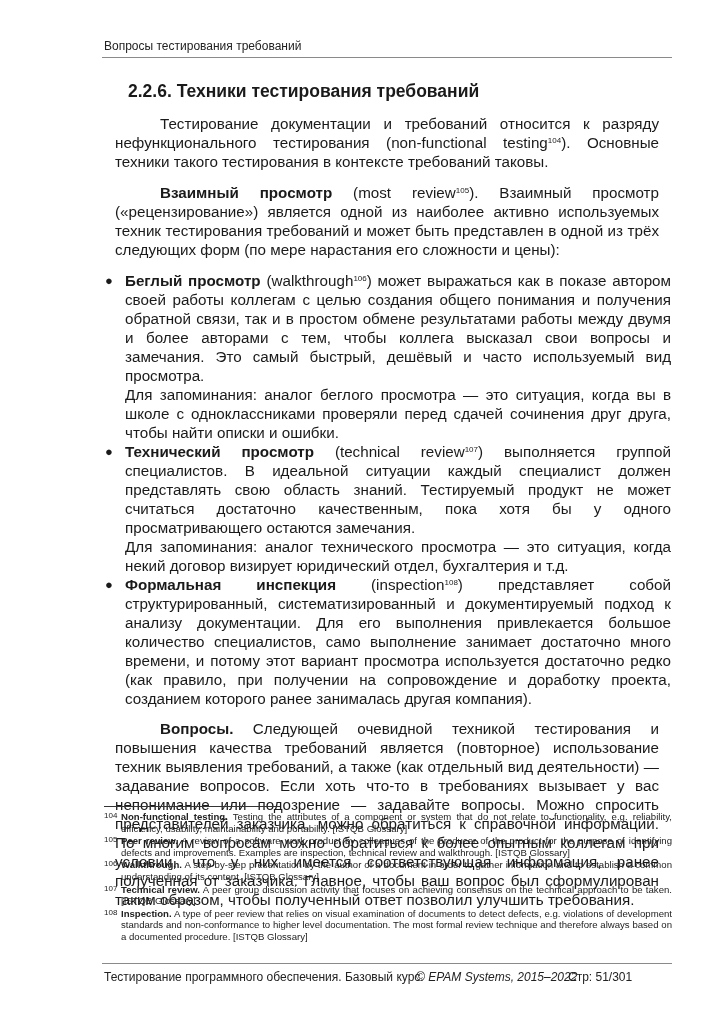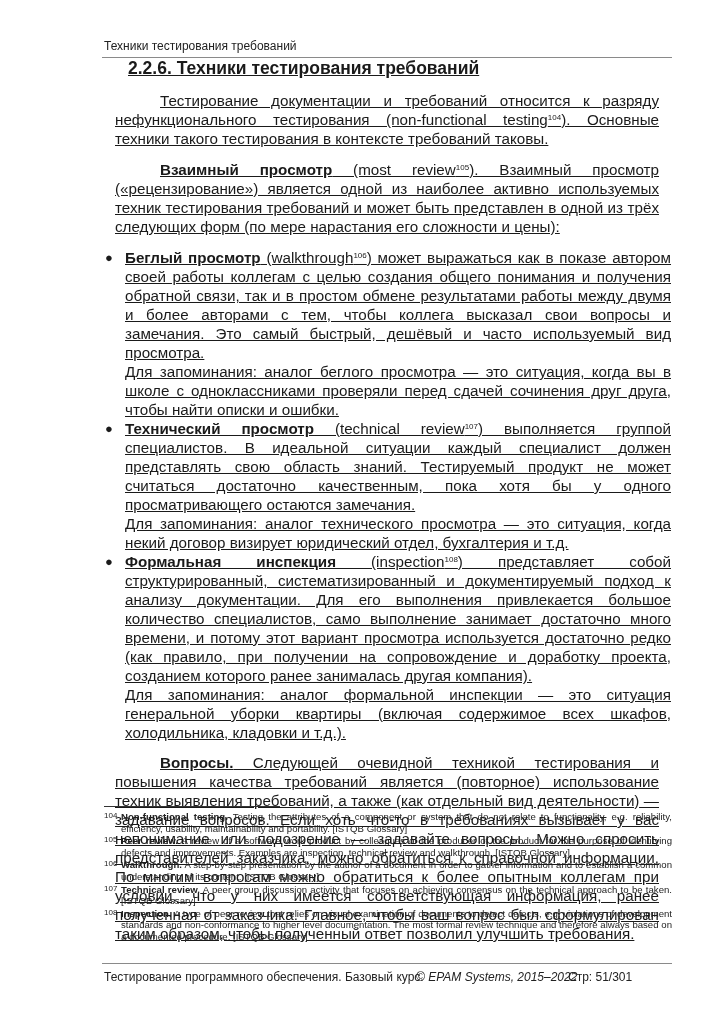--- a/index.html
+++ b/index.html
@@ -1,21 +1,21 @@
 <!DOCTYPE html>
 <html><head>
 <meta charset="utf-8">
 <style>
   html, body { margin: 0; padding: 0; background: #ffffff; }
   body { width: 725px; height: 1024px; position: relative; overflow: hidden;
          font-family: "Liberation Sans", sans-serif; color: #1a1a1a; }
   .page { position: absolute; left: 0; top: 0; width: 725px; height: 1024px; }
   .running-header { position: absolute; left: 104px; top: 39px; font-size: 12px; color: #222; }
   .header-rule { position: absolute; left: 102px; top: 57px; width: 570px; height: 1px; background: #8a8a8a; }
-  .content { position: absolute; left: 103px; top: 57px; width: 568px; font-size: 15.2px; line-height: 19px; text-decoration: underline; }
+  .content { position: absolute; left: 103px; top: 80px; width: 568px; font-size: 15.2px; line-height: 19px; }
   h2.section-title { margin: 0 0 4px 25px; font-size: 17.5px; font-weight: bold; line-height: 22px; }
   p { margin: 12px; text-align: justify; }
   p.indent { text-indent: 45px; }
   p.para-gap { margin-top: 11px; }
   sup { font-size: 8px; line-height: 0; vertical-align: 5px; }
   b { font-weight: bold; }
   ul.bullets { margin: 0; padding: 0 0 0 22px; list-style: none; }
   ul.bullets li { position: relative; padding-left: 0; text-align: justify; }
   ul.bullets li .bullet { position: absolute; left: -20px; top: 0; font-size: 13px; }
   .footnote-rule { position: absolute; left: 104px; top: 806px; width: 176px; height: 1px; background: #333; }
@@ -25,21 +25,21 @@
   .footer-rule { position: absolute; left: 102px; top: 963px; width: 570px; height: 1px; background: #8a8a8a; }
   .footer { position: absolute; top: 970px; font-size: 12px; color: #222; }
   .footer-left { left: 104px; }
   .footer-mid { left: 416px; font-style: italic; }
   .footer-right { left: 568px; }
 </style>
 </head>
 <body>
 
 <div class="page">
-  <div class="running-header">Техники тестирования требований</div>
+  <div class="running-header">Вопросы тестирования требований</div>
   <div class="header-rule"></div>
 
   <div class="content">
     <h2 class="section-title">2.2.6. Техники тестирования требований</h2>
 
     <p class="indent"><span>Тестирование документации и требований относится к разряду нефункционального тестирования (non-functional testing</span><sup>104</sup><span>). Основные техники такого тестирования в контексте требований таковы.</span></p>
 
     <p class="indent para-gap"><b>Взаимный просмотр</b><span> (most review</span><sup>105</sup><span>). Взаимный просмотр («рецензирование») является одной из наиболее активно используемых техник тестирования требований и может быть представлен в одной из трёх следующих форм (по мере нарастания его сложности и цены):</span></p>
 
     <ul class="bullets">
@@ -49,21 +49,20 @@
         <div>Для запоминания: аналог беглого просмотра — это ситуация, когда вы в школе с одноклассниками проверяли перед сдачей сочинения друг друга, чтобы найти описки и ошибки.</div>
       </li>
       <li>
         <span class="bullet">●</span>
         <div><b>Технический просмотр</b><span> (technical review</span><sup>107</sup><span>) выполняется группой специалистов. В идеальной ситуации каждый специалист должен представлять свою область знаний. Тестируемый продукт не может считаться достаточно качественным, пока хотя бы у одного просматривающего остаются замечания.</span></div>
         <div>Для запоминания: аналог технического просмотра — это ситуация, когда некий договор визирует юридический отдел, бухгалтерия и т.д.</div>
       </li>
       <li>
         <span class="bullet">●</span>
         <div><b>Формальная инспекция</b><span> (inspection</span><sup>108</sup><span>) представляет собой структурированный, систематизированный и документируемый подход к анализу документации. Для его выполнения привлекается большое количество специалистов, само выполнение занимает достаточно много времени, и потому этот вариант просмотра используется достаточно редко (как правило, при получении на сопровождение и доработку проекта, созданием которого ранее занималась другая компания).</span></div>
-        <div>Для запоминания: аналог формальной инспекции — это ситуация генеральной уборки квартиры (включая содержимое всех шкафов, холодильника, кладовки и т.д.).</div>
       </li>
     </ul>
 
     <p class="indent para-gap"><b>Вопросы.</b><span> Следующей очевидной техникой тестирования и повышения качества требований является (повторное) использование техник выявления требований, а также (как отдельный вид деятельности) — задавание вопросов. Если хоть что-то в требованиях вызывает у вас непонимание или подозрение — задавайте вопросы. Можно спросить представителей заказчика, можно обратиться к справочной информации. По многим вопросам можно обратиться к более опытным коллегам при условии, что у них имеется соответствующая информация, ранее полученная от заказчика. Главное, чтобы ваш вопрос был сформулирован таким образом, чтобы полученный ответ позволил улучшить требования.</span></p>
   </div>
 
   <div class="footnote-rule"></div>
   <div class="footnotes">
     <div class="footnote"><span class="fn-num">104</span><b>Non-functional testing.</b><span> Testing the attributes of a component or system that do not relate to functionality, e.g. reliability, efficiency, usability, maintainability and portability. [ISTQB Glossary]</span></div>
     <div class="footnote"><span class="fn-num">105</span><b>Peer review.</b><span> A review of a software work product by colleagues of the producer of the product for the purpose of identifying defects and improvements. Examples are inspection, technical review and walkthrough. [ISTQB Glossary]</span></div>

